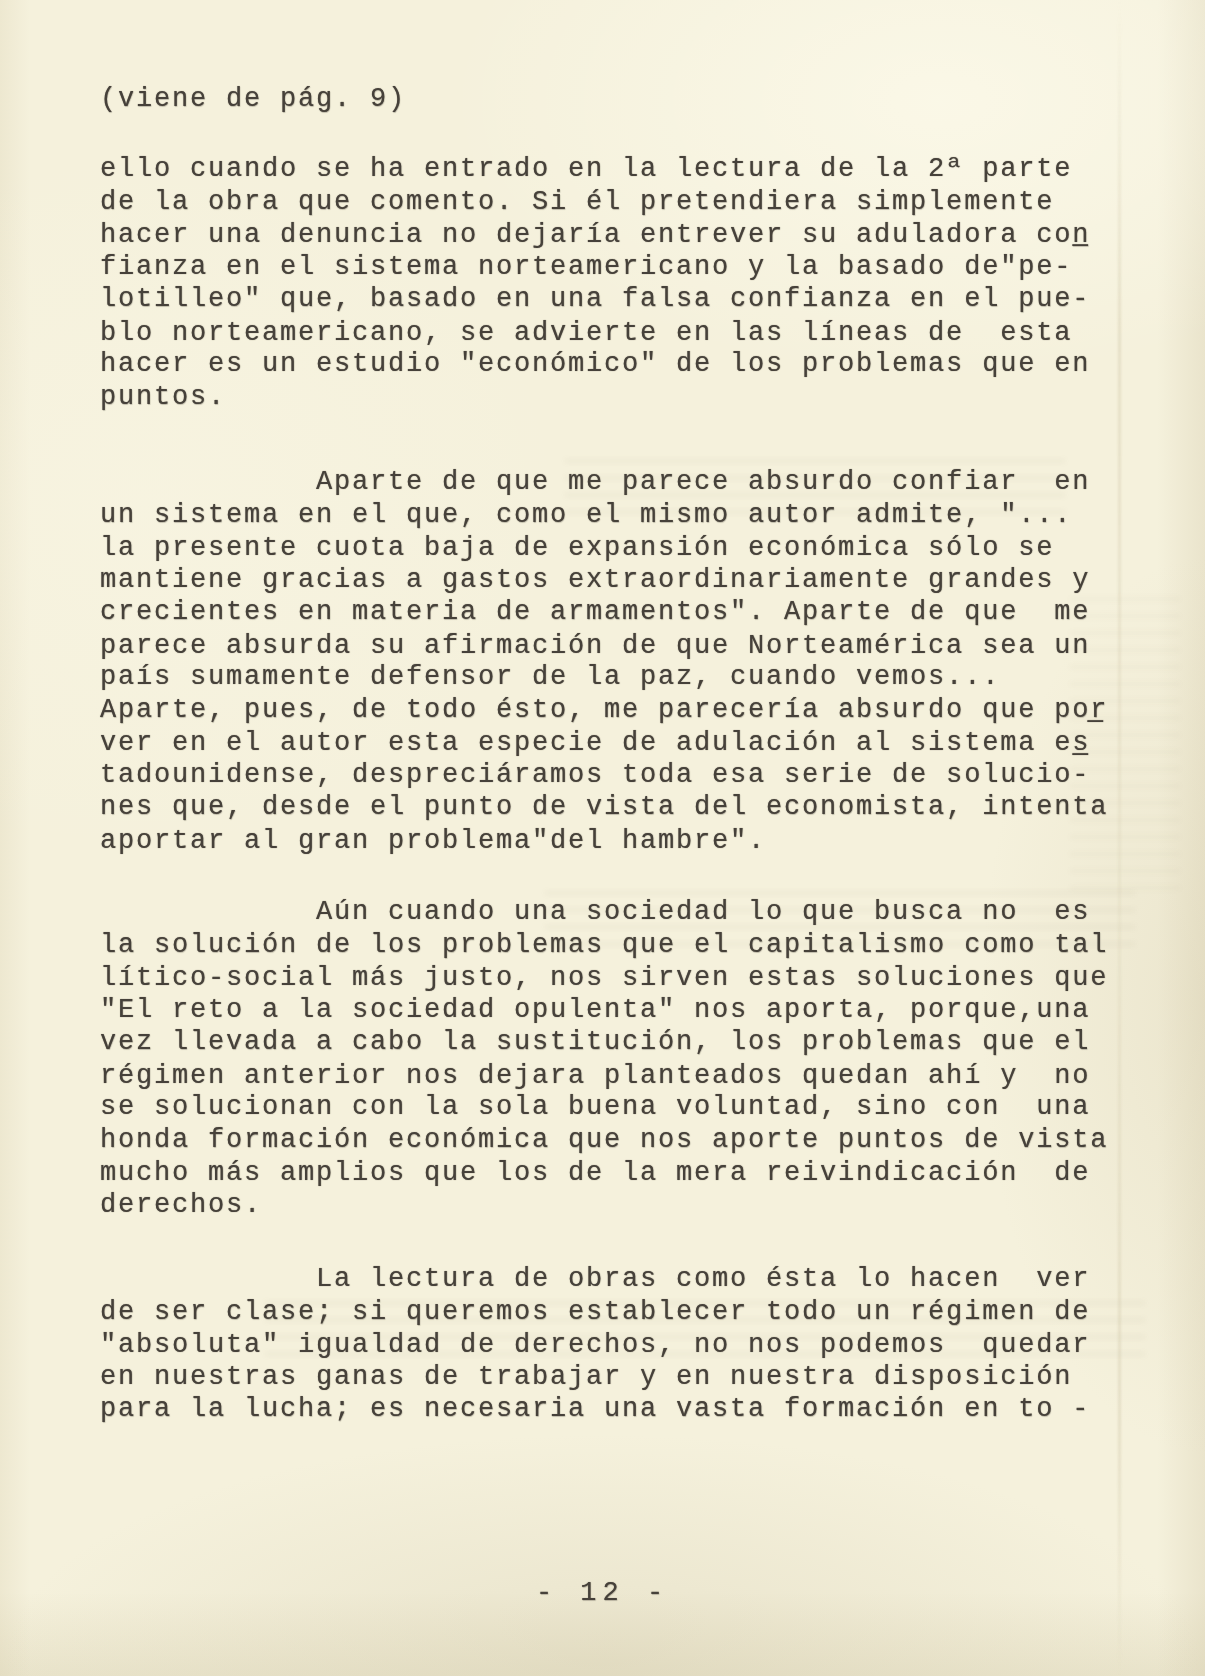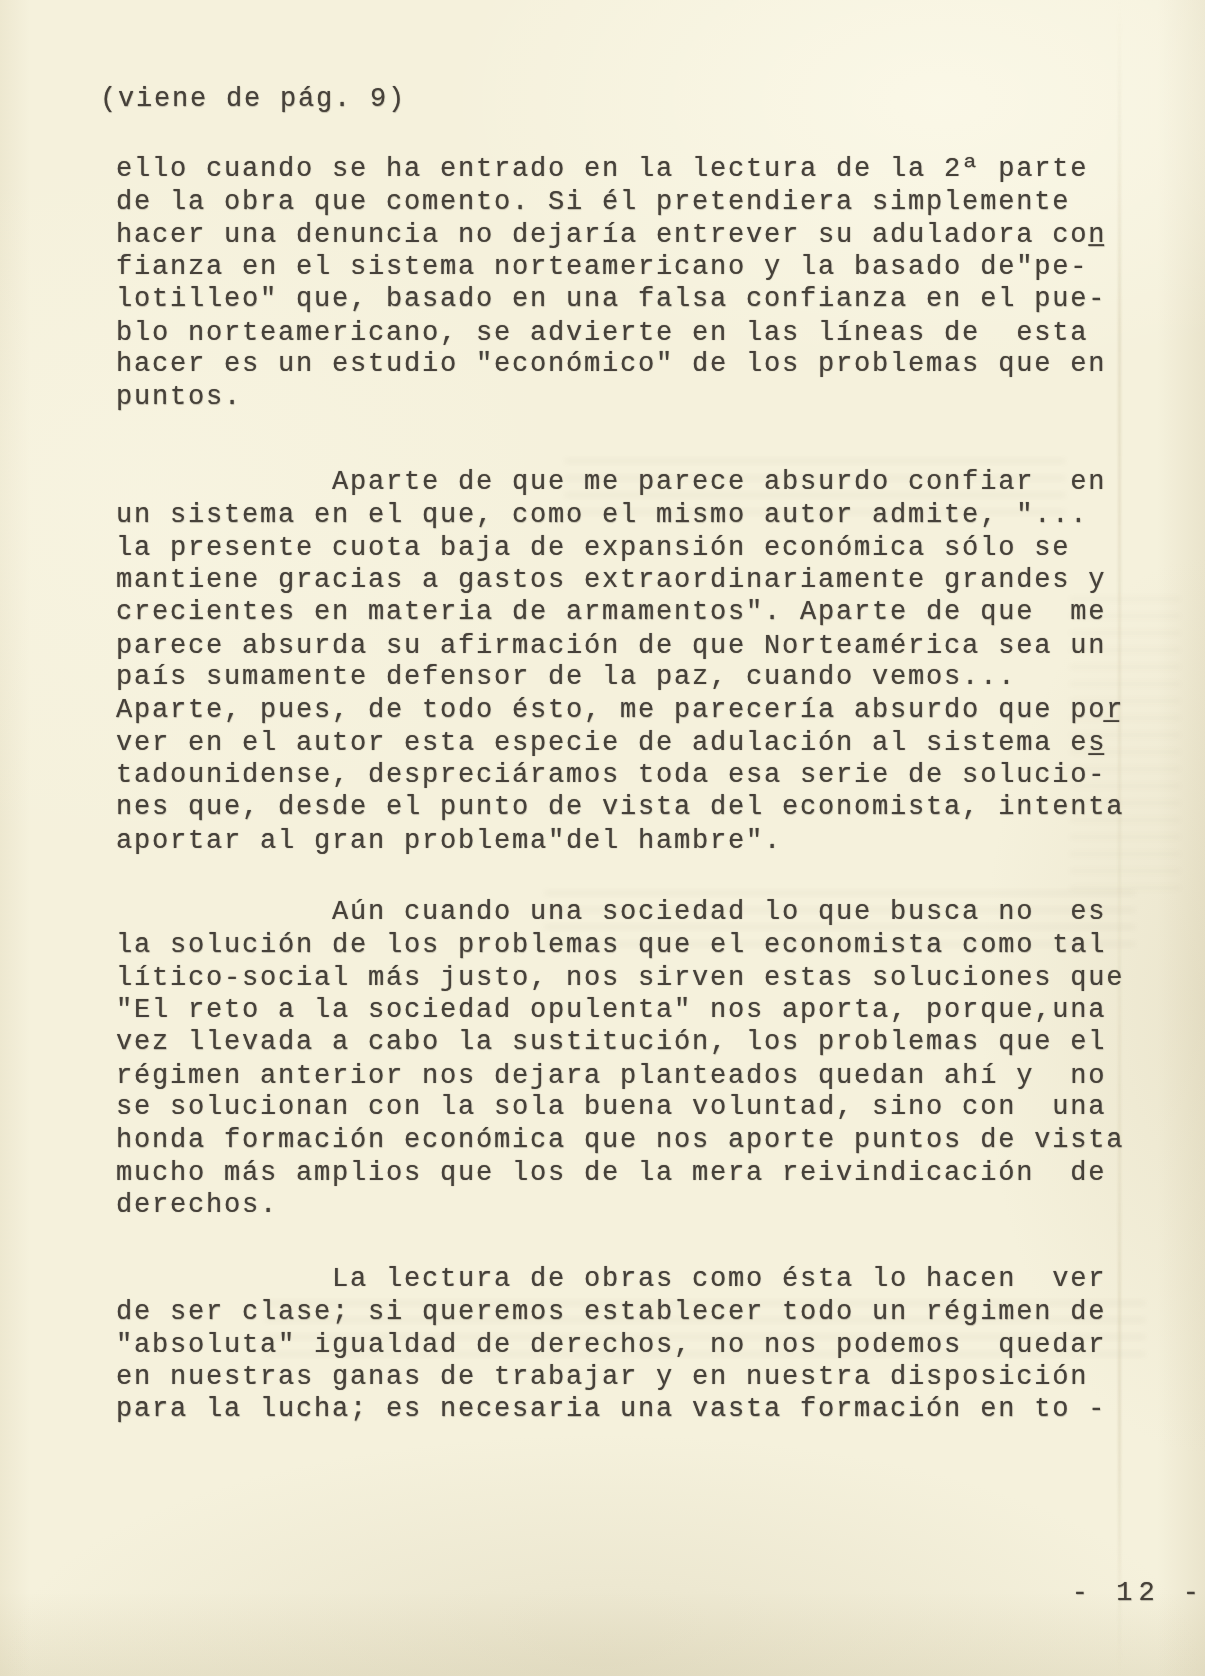--- a/index.html
+++ b/index.html
@@ -37,38 +37,38 @@
     top: 84px;
     white-space: pre;
     text-align: right;
   }
   .text-block {
     position: absolute;
     left: 100px;
     top: 153px;
     right: 40px;
   }
-  .paragraph { margin: 0 0 53px 16px; }
+  .paragraph { margin: 0 0 53px 0; }
   .paragraph:nth-child(2) { margin-bottom: 40px; }
   .paragraph:nth-child(3) { margin-bottom: 42px; }
   .paragraph:nth-child(4) { margin-bottom: 0; }
   .line {
     white-space: pre;
     height: 32.5px;
     line-height: 32.5px;
   }
   
   .line:nth-child(3n)   { transform: translateY(0.6px); }
   .line:nth-child(3n+1) { transform: translateY(-0.4px); }
   .page-number {
     position: absolute;
     top: 1578px;
     left: 0;
     width: 100%;
-    text-align: right;
+    text-align: center;
     letter-spacing: 6px;
     white-space: pre;
   }
   
   .smudge {
     position: absolute;
     background: repeating-linear-gradient(
       0deg,
       rgba(148,138,112,0.14) 0px, rgba(148,138,112,0.14) 4px,
       rgba(148,138,112,0.0) 4px, rgba(148,138,112,0.0) 17px);
@@ -126,21 +126,21 @@
         <div class="line">parece absurda su afirmación de que Norteamérica sea un</div>
         <div class="line">país sumamente defensor de la paz, cuando vemos...</div>
         <div class="line">Aparte, pues, de todo ésto, me parecería absurdo que por̲</div>
         <div class="line">ver en el autor esta especie de adulación al sistema es̲</div>
         <div class="line">tadounidense, despreciáramos toda esa serie de solucio-</div>
         <div class="line">nes que, desde el punto de vista del economista, intenta</div>
         <div class="line">aportar al gran problema"del hambre".</div>
       </div>
       <div class="paragraph">
         <div class="line">            Aún cuando una sociedad lo que busca no  es</div>
-        <div class="line">la solución de los problemas que el economista como tal</div>
+        <div class="line">la solución de los problemas que el capitalismo como tal</div>
         <div class="line">lítico-social más justo, nos sirven estas soluciones que</div>
         <div class="line">"El reto a la sociedad opulenta" nos aporta, porque,una</div>
         <div class="line">vez llevada a cabo la sustitución, los problemas que el</div>
         <div class="line">régimen anterior nos dejara planteados quedan ahí y  no</div>
         <div class="line">se solucionan con la sola buena voluntad, sino con  una</div>
         <div class="line">honda formación económica que nos aporte puntos de vista</div>
         <div class="line">mucho más amplios que los de la mera reivindicación  de</div>
         <div class="line">derechos.</div>
       </div>
       <div class="paragraph">

